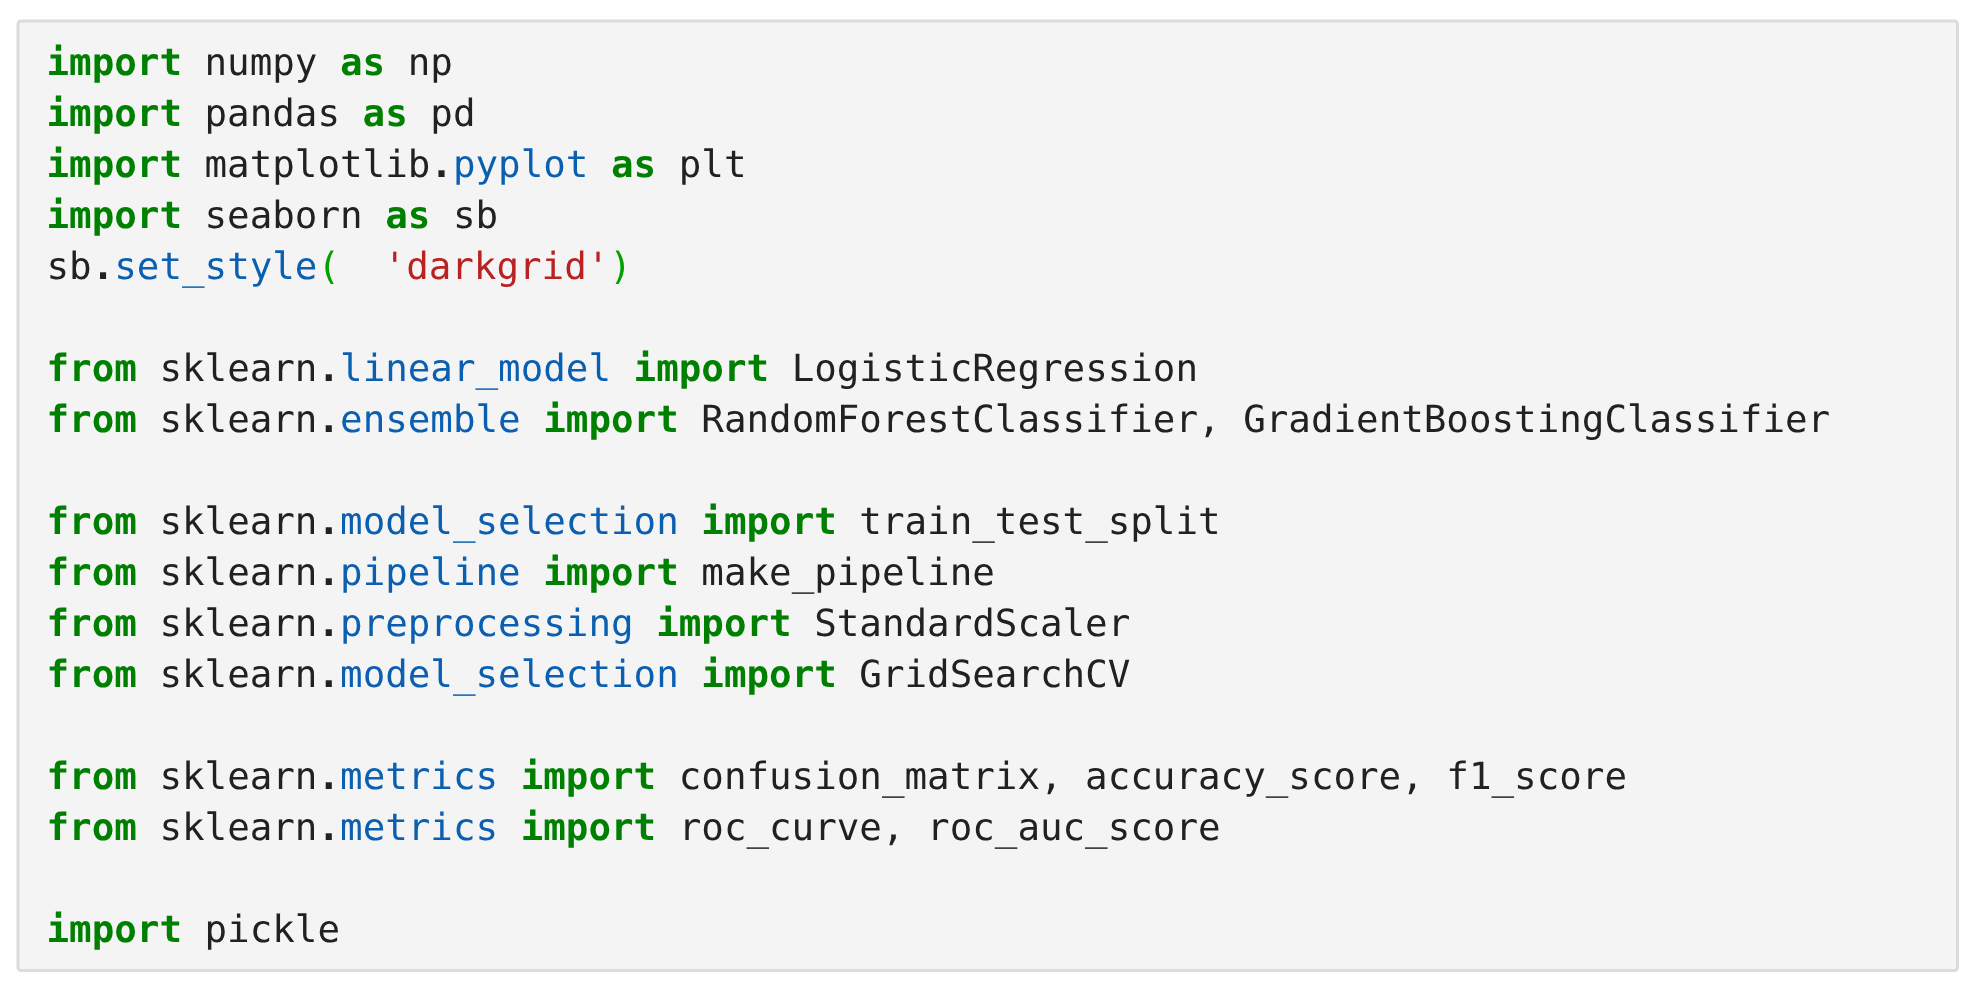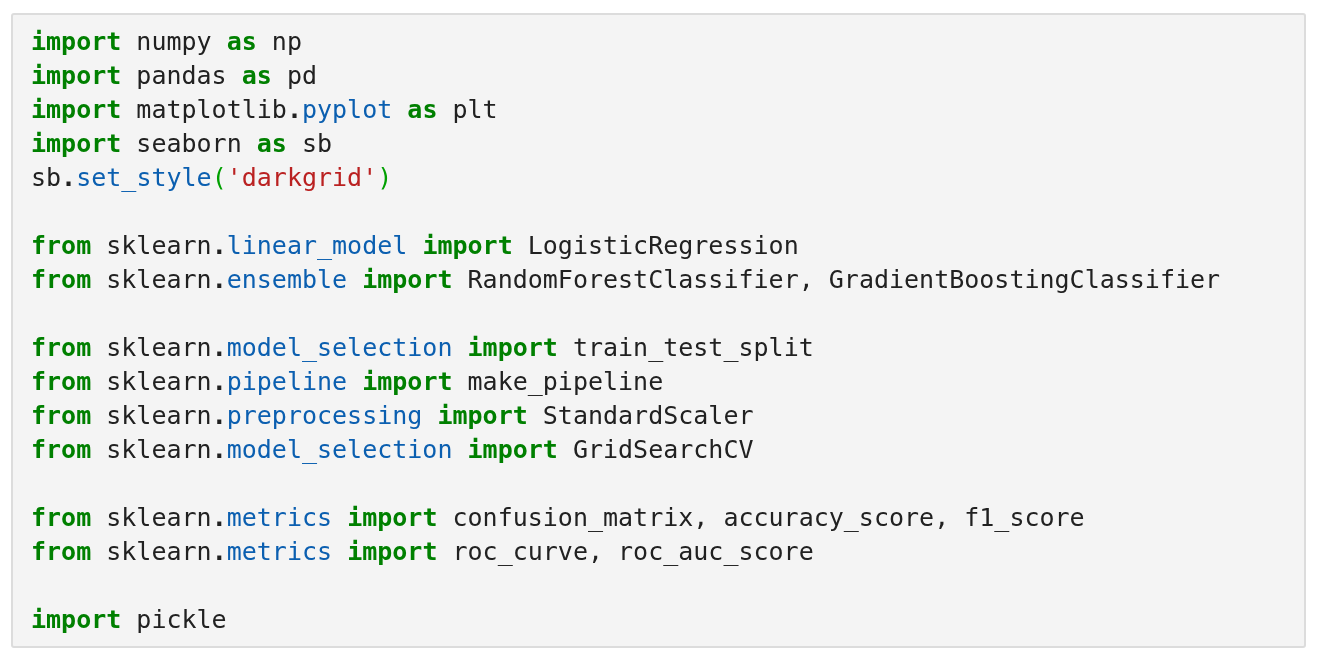--- a/index.html
+++ b/index.html
@@ -32,20 +32,20 @@
     font-size:25px;
     line-height:34px;
     color:var(--text);
     white-space:pre;
     overflow:hidden;
   }
   .code-line{min-height:34px;white-space:pre;}
   .tok-kw{color:var(--keyword);font-weight:bold;}
   .tok-nm{color:var(--text);}
   .tok-prop{color:var(--property);}
-  .tok-str{color:var(--string);}
+  .tok-str{color:var(--string);margin-left:29px;}
   .tok-brk{color:var(--bracket);}
   .tok-op{color:var(--operator);font-weight:bold;}
 </style>
 </head>
 <body>
 
 <div class="code-cell" id="code-cell"><div class="code-line"><span class="tok-kw">import</span><span class="tok-nm"> numpy </span><span class="tok-kw">as</span><span class="tok-nm"> np</span></div><div class="code-line"><span class="tok-kw">import</span><span class="tok-nm"> pandas </span><span class="tok-kw">as</span><span class="tok-nm"> pd</span></div><div class="code-line"><span class="tok-kw">import</span><span class="tok-nm"> matplotlib</span><span class="tok-op">.</span><span class="tok-prop">pyplot</span><span class="tok-nm"> </span><span class="tok-kw">as</span><span class="tok-nm"> plt</span></div><div class="code-line"><span class="tok-kw">import</span><span class="tok-nm"> seaborn </span><span class="tok-kw">as</span><span class="tok-nm"> sb</span></div><div class="code-line"><span class="tok-nm">sb</span><span class="tok-op">.</span><span class="tok-prop">set_style</span><span class="tok-brk">(</span><span class="tok-str">'darkgrid'</span><span class="tok-brk">)</span></div><div class="code-line"></div><div class="code-line"><span class="tok-kw">from</span><span class="tok-nm"> sklearn</span><span class="tok-op">.</span><span class="tok-prop">linear_model</span><span class="tok-nm"> </span><span class="tok-kw">import</span><span class="tok-nm"> LogisticRegression</span></div><div class="code-line"><span class="tok-kw">from</span><span class="tok-nm"> sklearn</span><span class="tok-op">.</span><span class="tok-prop">ensemble</span><span class="tok-nm"> </span><span class="tok-kw">import</span><span class="tok-nm"> RandomForestClassifier, GradientBoostingClassifier</span></div><div class="code-line"></div><div class="code-line"><span class="tok-kw">from</span><span class="tok-nm"> sklearn</span><span class="tok-op">.</span><span class="tok-prop">model_selection</span><span class="tok-nm"> </span><span class="tok-kw">import</span><span class="tok-nm"> train_test_split</span></div><div class="code-line"><span class="tok-kw">from</span><span class="tok-nm"> sklearn</span><span class="tok-op">.</span><span class="tok-prop">pipeline</span><span class="tok-nm"> </span><span class="tok-kw">import</span><span class="tok-nm"> make_pipeline</span></div><div class="code-line"><span class="tok-kw">from</span><span class="tok-nm"> sklearn</span><span class="tok-op">.</span><span class="tok-prop">preprocessing</span><span class="tok-nm"> </span><span class="tok-kw">import</span><span class="tok-nm"> StandardScaler</span></div><div class="code-line"><span class="tok-kw">from</span><span class="tok-nm"> sklearn</span><span class="tok-op">.</span><span class="tok-prop">model_selection</span><span class="tok-nm"> </span><span class="tok-kw">import</span><span class="tok-nm"> GridSearchCV</span></div><div class="code-line"></div><div class="code-line"><span class="tok-kw">from</span><span class="tok-nm"> sklearn</span><span class="tok-op">.</span><span class="tok-prop">metrics</span><span class="tok-nm"> </span><span class="tok-kw">import</span><span class="tok-nm"> confusion_matrix, accuracy_score, f1_score</span></div><div class="code-line"><span class="tok-kw">from</span><span class="tok-nm"> sklearn</span><span class="tok-op">.</span><span class="tok-prop">metrics</span><span class="tok-nm"> </span><span class="tok-kw">import</span><span class="tok-nm"> roc_curve, roc_auc_score</span></div><div class="code-line"></div><div class="code-line"><span class="tok-kw">import</span><span class="tok-nm"> pickle</span></div></div>
 
 </body></html>

